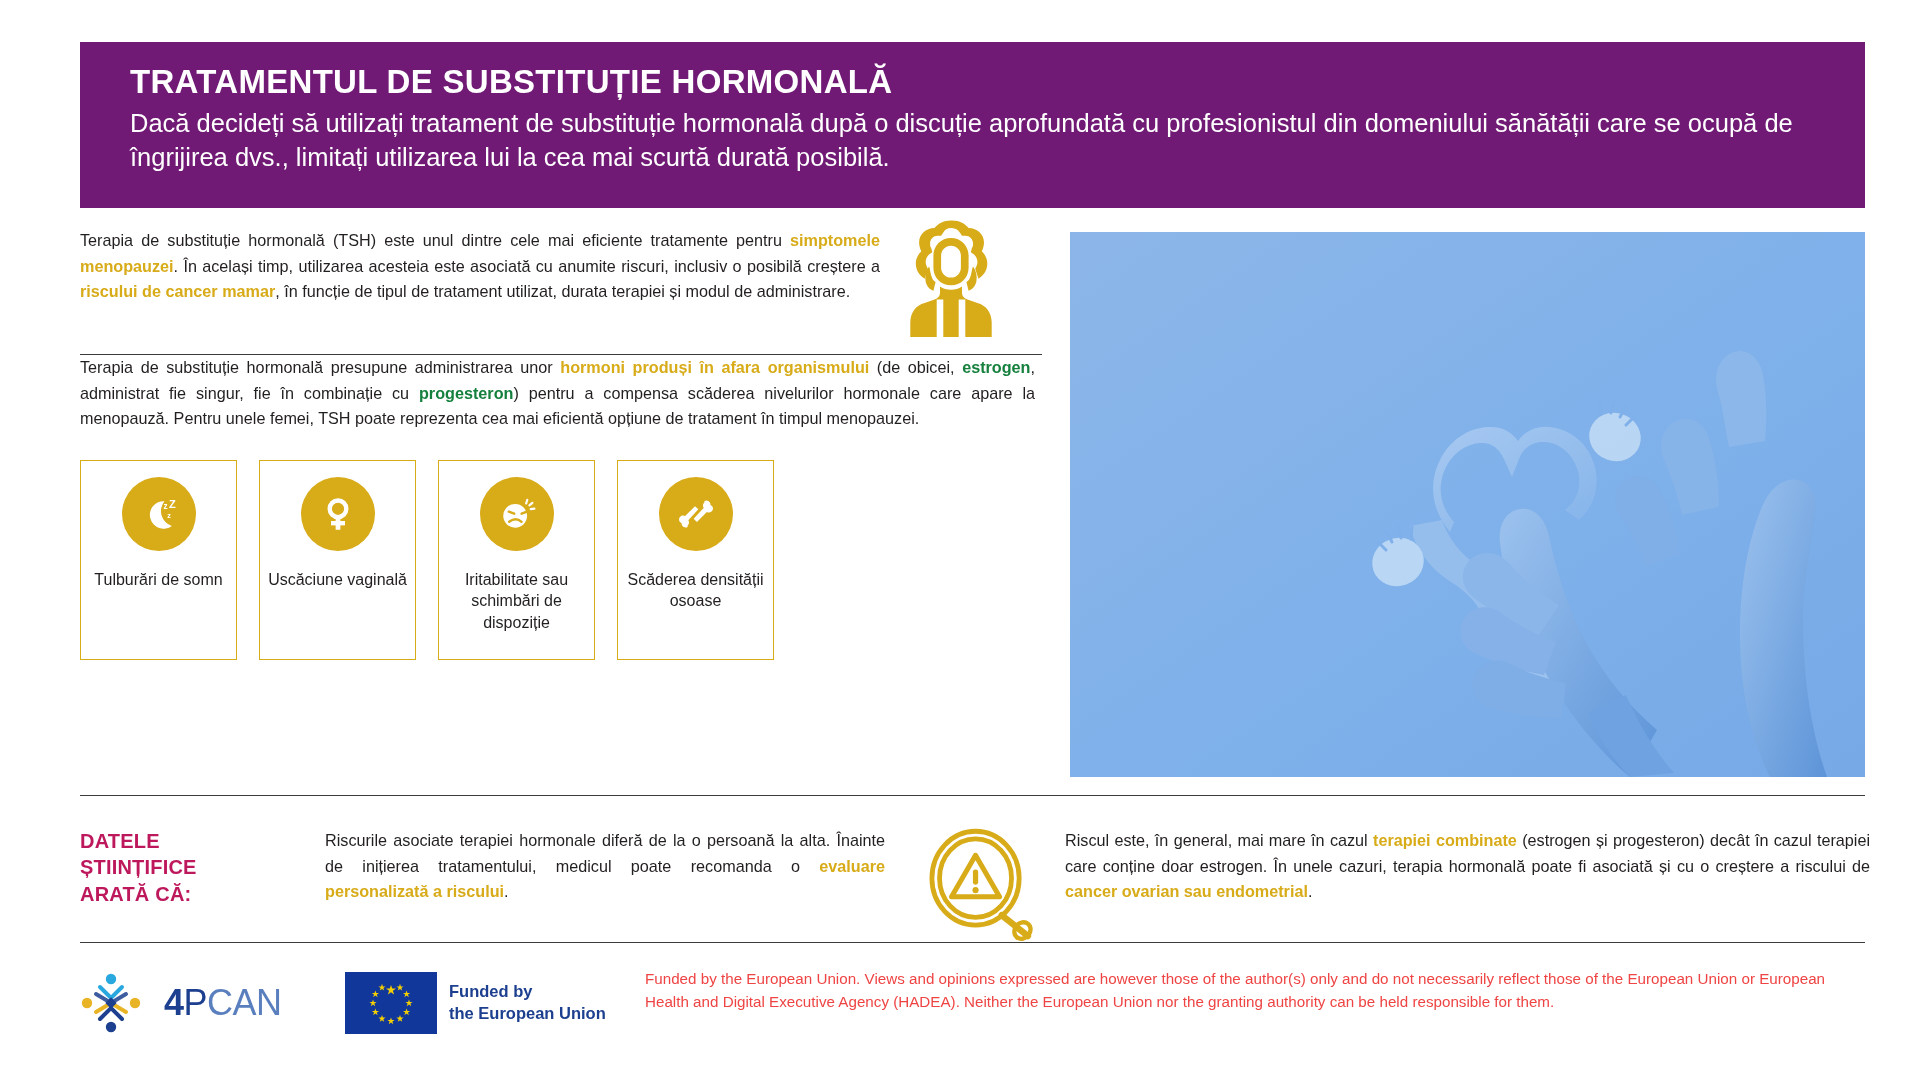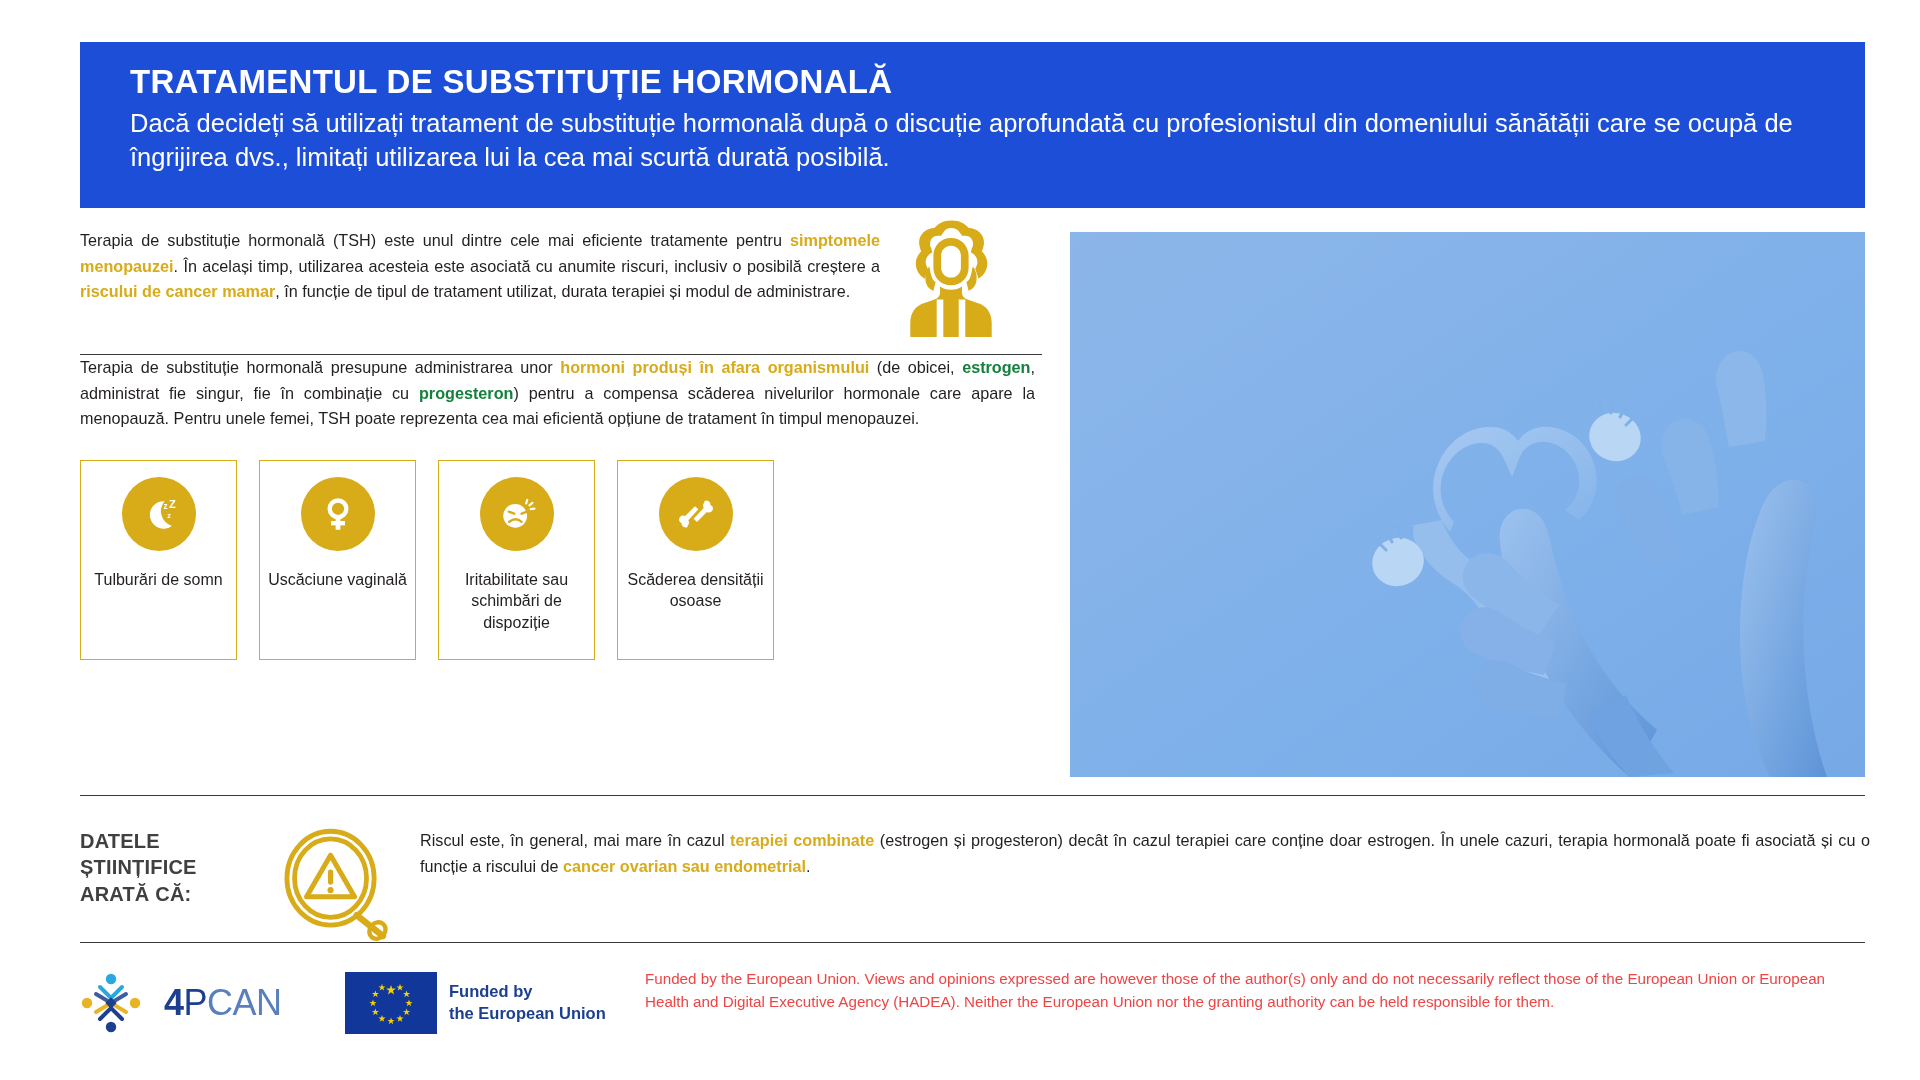--- a/index.html
+++ b/index.html
@@ -9,21 +9,21 @@
     font-family: "Liberation Sans", sans-serif;
     overflow: hidden;
   }
   .page { position: relative; width: 1920px; height: 1080px; background:#fff; }
 
   
   .header {
     position: absolute;
     left: 80px; top: 42px;
     width: 1785px; height: 166px;
-    background: #1d4ed8;
+    background: #701a75;
     padding: 22px 42px 0 50px;
   }
   .header-title {
     font-size: 33px;
     font-weight: bold;
     color: #ffffff;
     letter-spacing: 0.3px;
     line-height: 1.1;
     margin-bottom: 7px;
   }
@@ -128,21 +128,21 @@
   .evidence {
     position: absolute;
     left: 80px; top: 828px;
     width: 1790px;
     display: flex;
     align-items: flex-start;
   }
   .ev-label {
     width: 160px;
     flex: none;
-    color: #404040;
+    color: #be185d;
     font-size: 20px;
     font-weight: 600;
     line-height: 1.32;
     letter-spacing: 0.2px;
   }
   .ev-text-a {
     width: 560px;
     flex: none;
     font-size: 16.2px;
     line-height: 1.58;
@@ -345,37 +345,40 @@
       <path d="M436 430c-14-5-29 3-33 17-3 13 5 26 19 30 23 6 47 9 70 9l4-35c-21-4-41-11-60-21z" fill="#7fade6"></path>
       <path d="M560 545c-18-18-32-40-42-64l38-18c12 28 28 55 48 78z" fill="#6fa2e1"></path>
     </svg>
   </div>
 
   <div class="lower-rule"></div>
 
   <div class="evidence">
     <div class="ev-label">DATELE ȘTIINȚIFICE ARATĂ CĂ:</div>
 
+    <div class="ev-text-a">
+      <span>Riscurile asociate terapiei hormonale diferă de la o persoană la alta. Înainte de inițierea tratamentului, medicul poate recomanda o </span><span class="hl">evaluare personalizată a riscului</span><span>.</span>
+    </div>
 
     <div class="ev-icon">
       <svg viewBox="0 0 110 105" xmlns="http://www.w3.org/2000/svg">
         <g fill="none" stroke="#d8ab19" stroke-width="4.4">
           <ellipse cx="50" cy="46" rx="40" ry="43"></ellipse>
           <ellipse cx="50" cy="46" rx="33" ry="36"></ellipse>
           <path d="M74 80 L98 99" stroke-width="6" stroke-linecap="round"></path>
           <path d="M50 25 L72 63 H28 Z" stroke-linejoin="round" stroke-width="4.6"></path>
         </g>
         <rect x="47.6" y="38" width="4.8" height="14" rx="2.2" fill="#d8ab19"></rect>
         <circle cx="50" cy="57" r="2.8" fill="#d8ab19"></circle>
         <ellipse cx="93" cy="94" rx="7" ry="8" fill="none" stroke="#d8ab19" stroke-width="4" transform="rotate(40 93 94)"></ellipse>
       </svg>
     </div>
 
     <div class="ev-text-b">
-      <span>Riscul este, în general, mai mare în cazul </span><span class="hl">terapiei combinate</span><span> (estrogen și progesteron) decât în cazul terapiei care conține doar estrogen. În unele cazuri, terapia hormonală poate fi asociată și cu o funcție a riscului de </span><span class="hl">cancer ovarian sau endometrial</span><span>.</span>
+      <span>Riscul este, în general, mai mare în cazul </span><span class="hl">terapiei combinate</span><span> (estrogen și progesteron) decât în cazul terapiei care conține doar estrogen. În unele cazuri, terapia hormonală poate fi asociată și cu o creștere a riscului de </span><span class="hl">cancer ovarian sau endometrial</span><span>.</span>
     </div>
   </div>
 
   <div class="footer-rule"></div>
 
   <div class="footer">
 
     <div class="logo-4pcan">
       <div class="mark">
         <svg viewBox="0 0 62 62" xmlns="http://www.w3.org/2000/svg">

